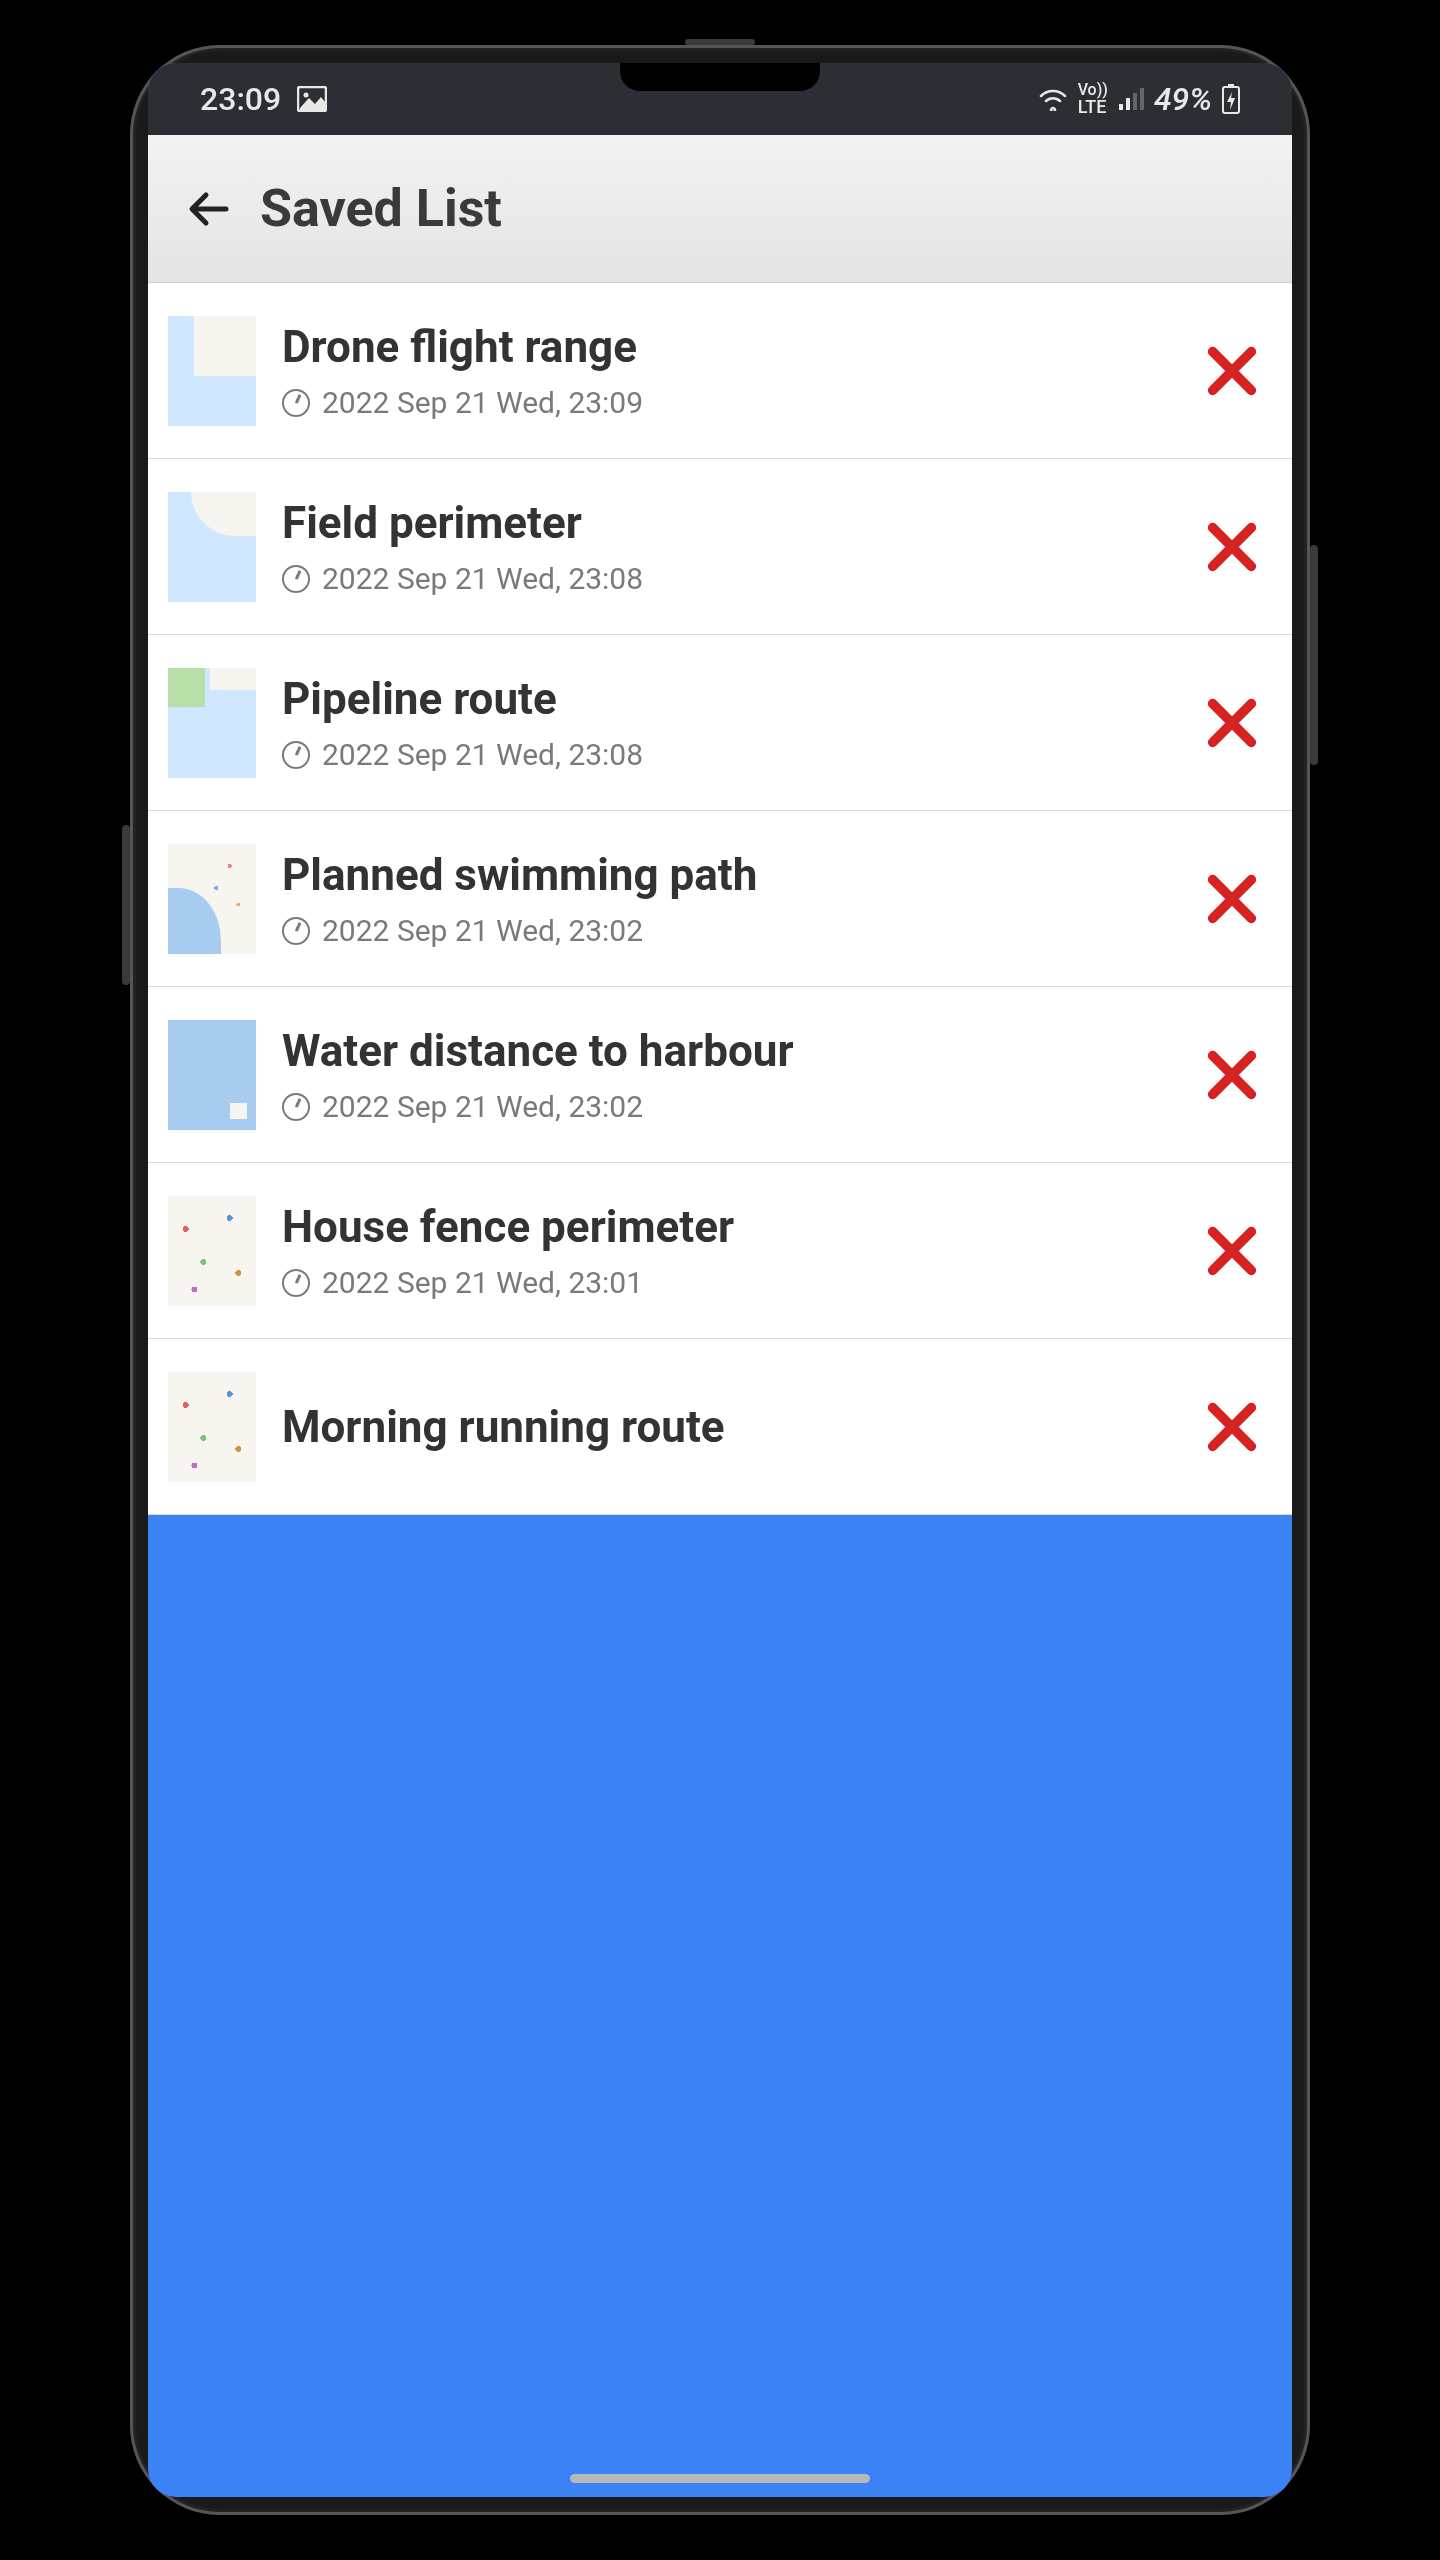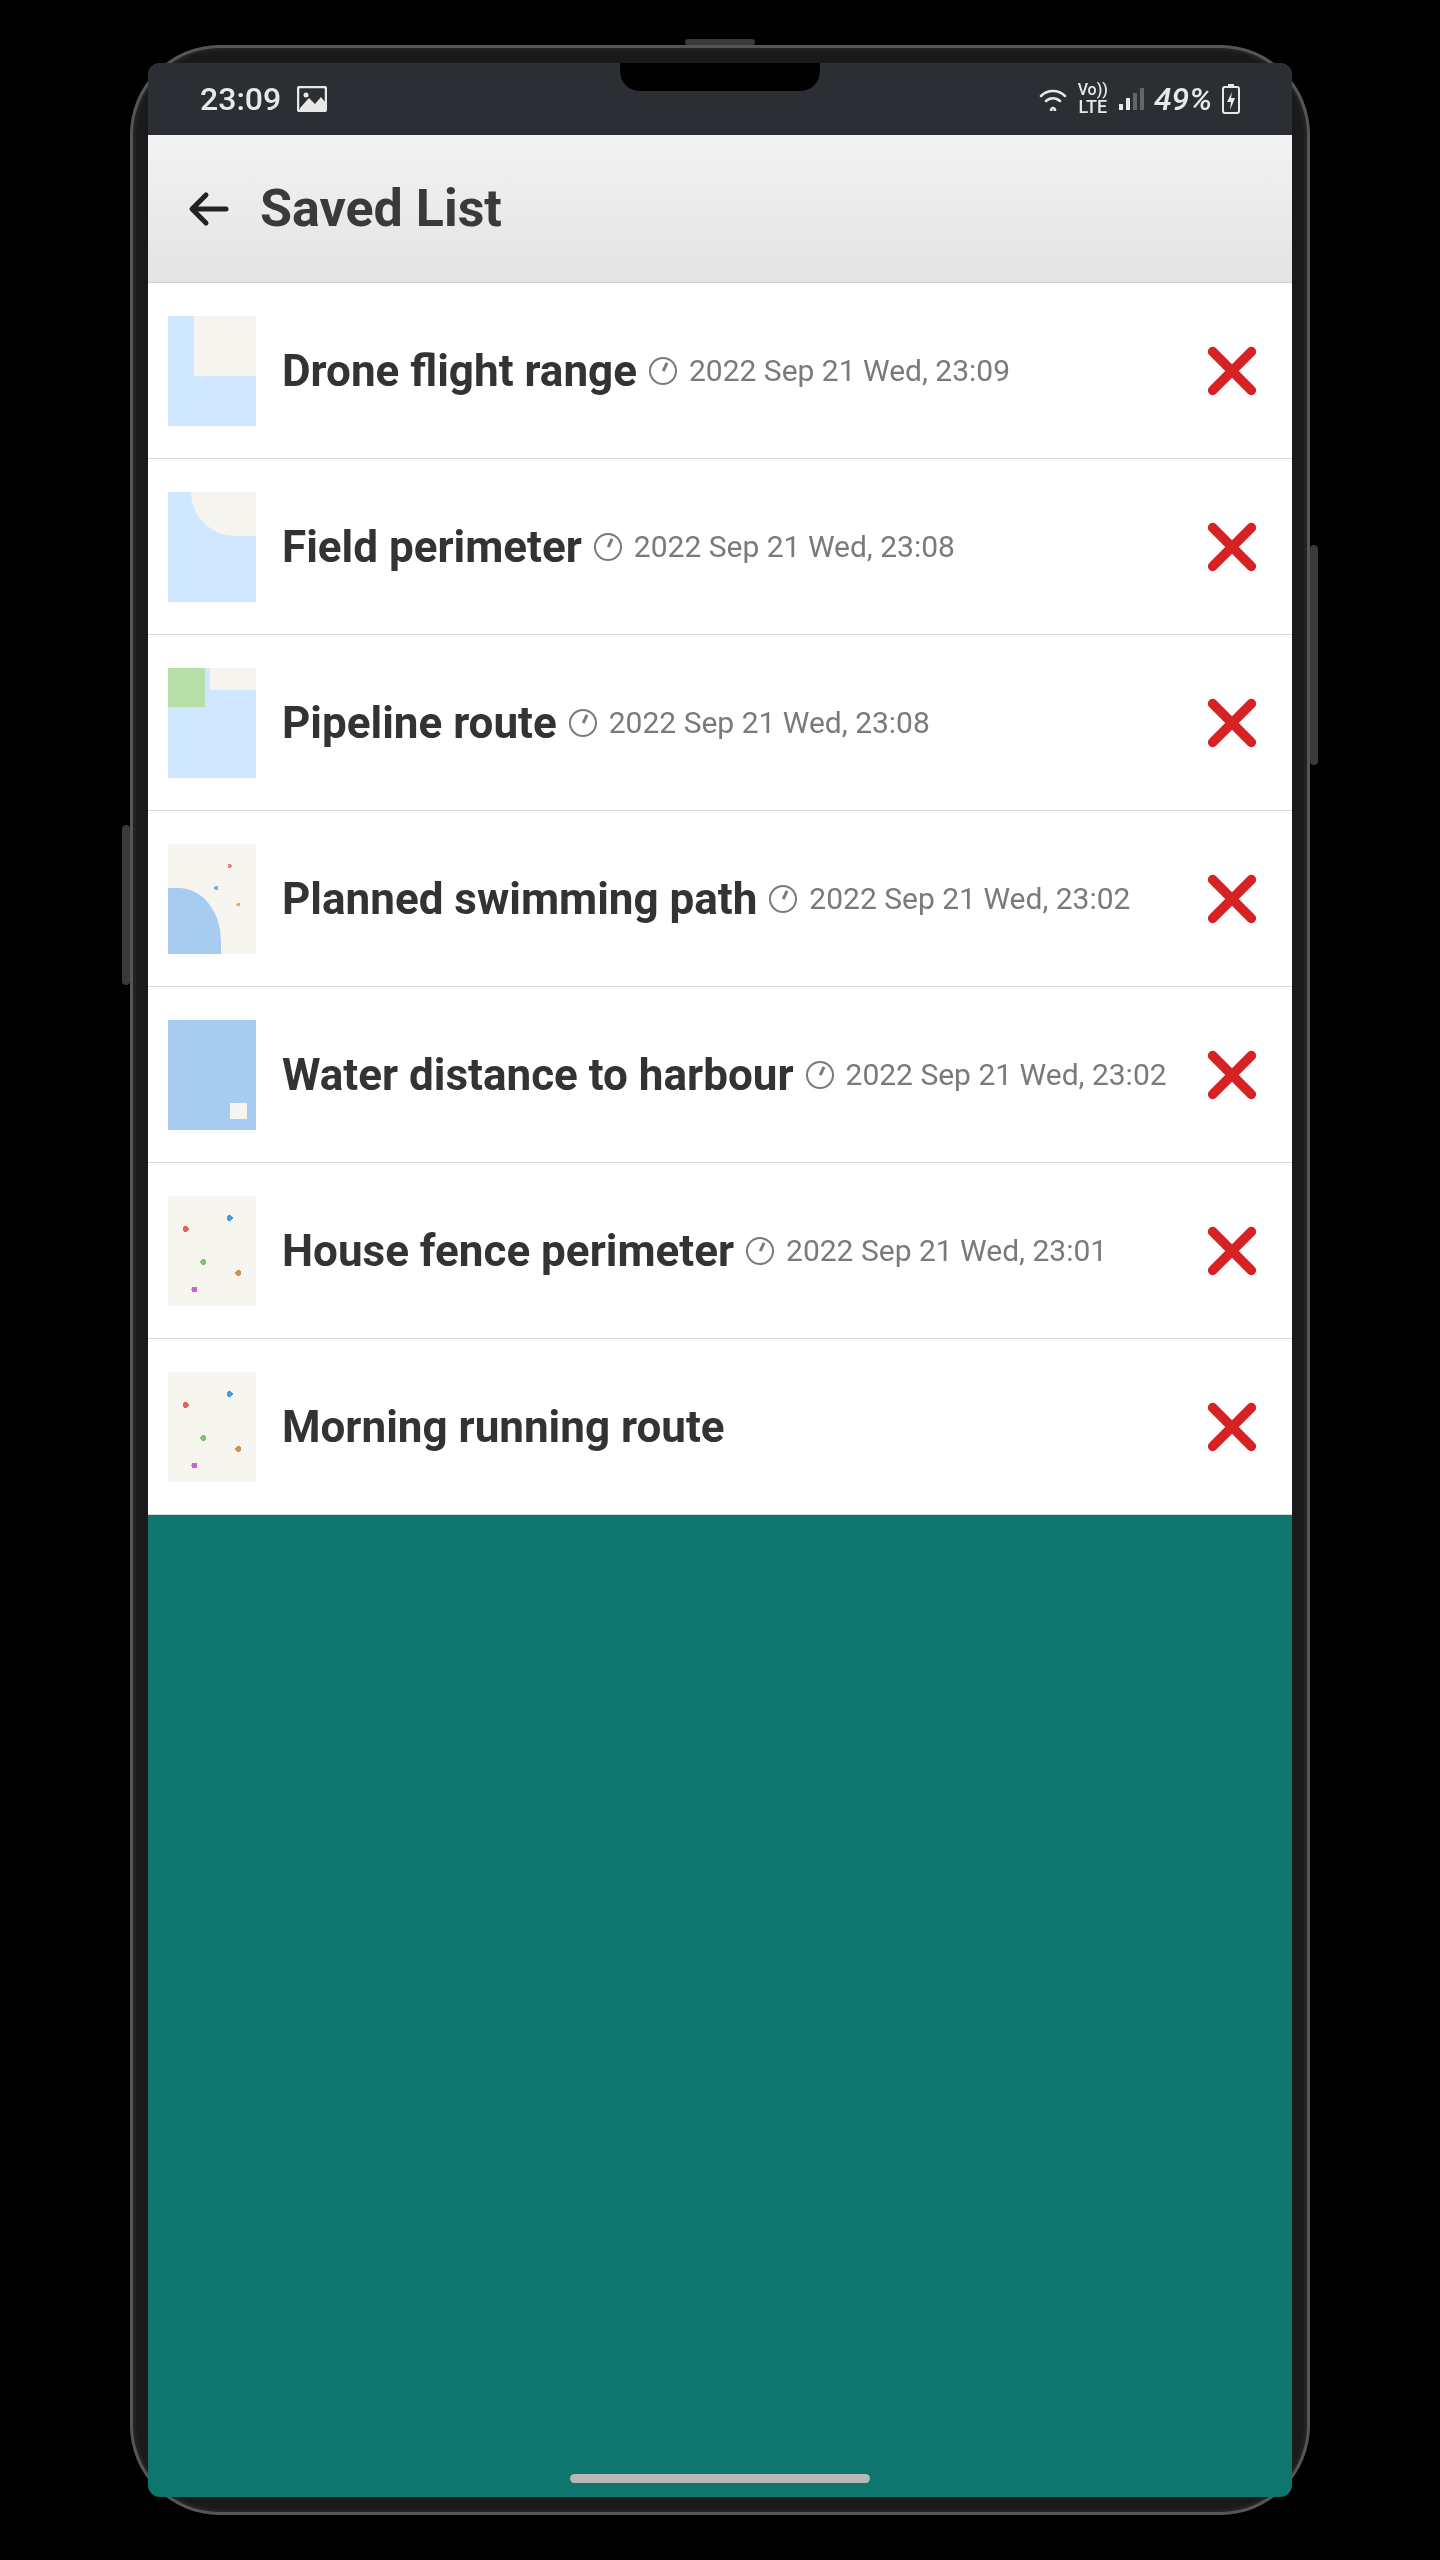--- a/index.html
+++ b/index.html
@@ -17,25 +17,24 @@
     height: 2470px;
     background: #1a1a1a;
     border-radius: 90px;
     padding: 18px;
     position: relative;
     box-shadow: inset 0 0 0 3px #555, inset 0 0 0 6px #222;
   }
   .phone-screen {
     width: 100%;
     height: 100%;
-    background: #0f766e;
-    border-radius: 12px;
+    background: #3b82f6;
+    border-radius: 28px;
     overflow: hidden;
     position: relative;
-    text-align: center;
   }
   .notch {
     position: absolute;
     top: 0;
     left: 50%;
     transform: translateX(-50%);
     width: 200px;
     height: 28px;
     background: #000;
     border-radius: 0 0 20px 20px;
@@ -138,21 +137,21 @@
     background:#a8ccf0; border-radius: 0 80% 0 0;
   }
   .thumb.partial-water::after {
     content:""; position:absolute; inset:0;
     background:
       radial-gradient(circle at 70% 20%, #e25b5b 2px, transparent 2px),
       radial-gradient(circle at 55% 40%, #4a90e2 2px, transparent 2px),
       radial-gradient(circle at 80% 55%, #d68f3a 2px, transparent 2px);
     opacity:0.7;
   }
-  .item-body { flex: 1; display: flex; gap: 12px; }
+  .item-body { flex: 1; display: flex; flex-direction: column; gap: 12px; }
   .item-title {
     font-size: 44px;
     font-weight: 700;
     color: #333;
   }
   .item-meta {
     display: flex; align-items: center; gap: 12px;
     color: #7a7a7a; font-size: 30px;
   }
   .clock-ico {

